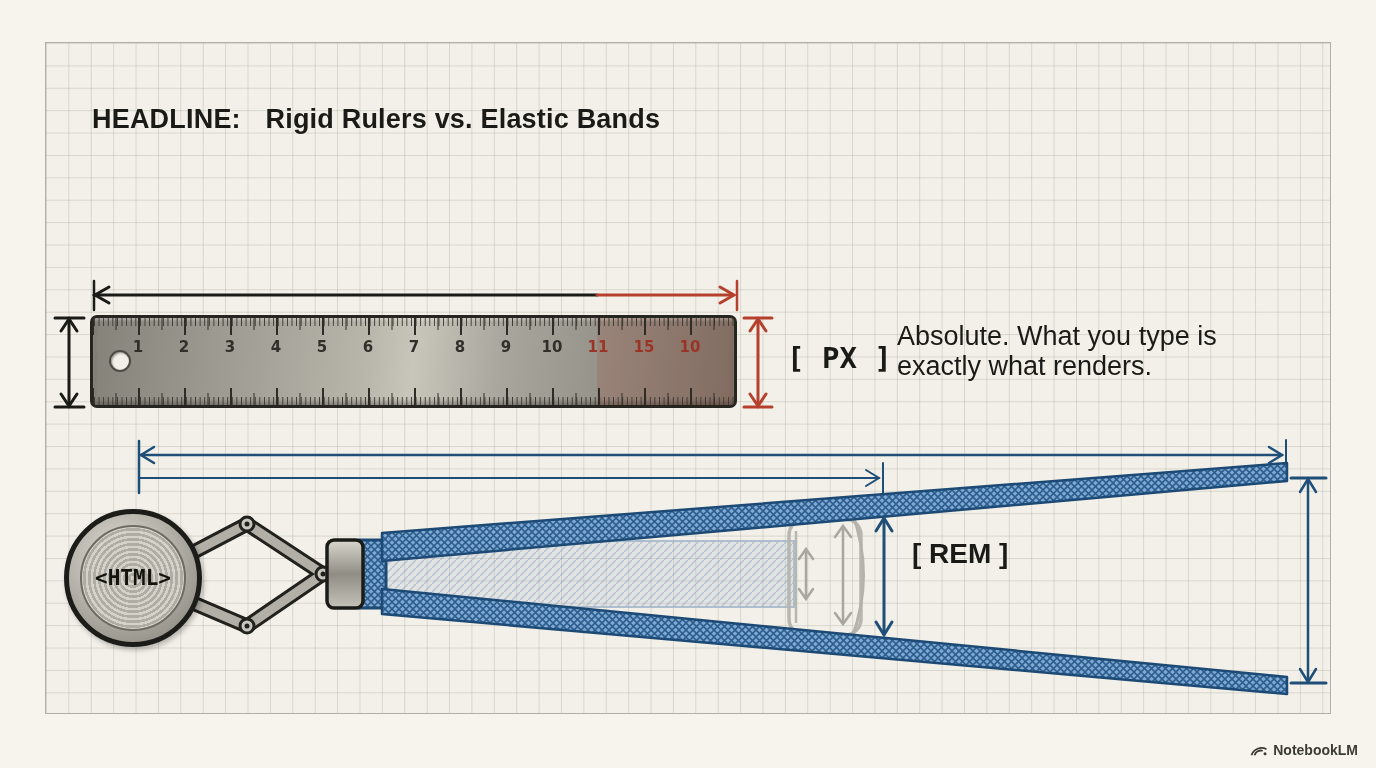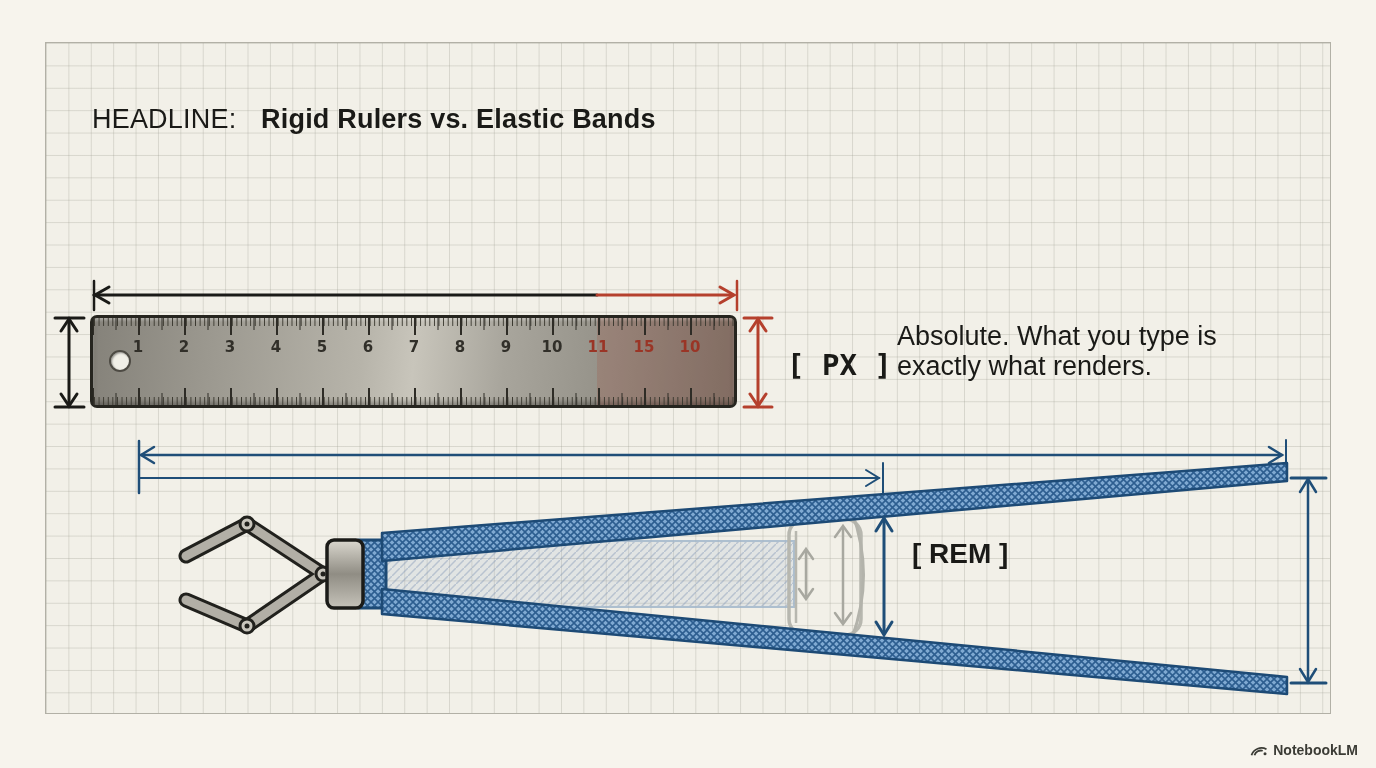--- a/index.html
+++ b/index.html
@@ -7,26 +7,26 @@
           font-family:"Liberation Sans",sans-serif;color:#1a1a17;}
   .panel{position:absolute;left:45px;top:42px;width:1286px;height:672px;
          background-color:#f2f0e8;
          background-image:linear-gradient(rgba(160,160,148,.32) 1px,transparent 1px),
                           linear-gradient(90deg,rgba(160,160,148,.32) 1px,transparent 1px);
          background-size:22.4px 22.4px;border:1px solid #b2b0a6;box-sizing:border-box;}
   .overlay-svg{position:absolute;left:0;top:0;width:1376px;height:768px;pointer-events:none;}
 
   
   .headline{position:absolute;left:92px;top:104px;font-size:27px;letter-spacing:.2px;}
-  .headline .pfx{font-weight:400;margin-top:46px;}
+  .headline .pfx{font-weight:700;margin-top:46px;}
   .headline .ttl{font-weight:700;margin-left:17px;}
   .bodytext{position:absolute;left:92px;top:184px;width:1178px;font-size:26px;line-height:35px;}
 
   .px-label{position:absolute;left:787px;top:341px;font-family:"DejaVu Sans Mono",monospace;
-            font-weight:700;font-size:29px;white-space:pre;margin-top:7px;}
+            font-weight:700;font-size:29px;white-space:pre;}
   .px-desc{position:absolute;left:897px;top:321px;width:345px;font-size:27px;line-height:30px;}
 
   .rem-label{position:absolute;left:912px;top:538px;font-family:Liberation Sans, sans-serif;
              font-weight:700;font-size:28px;white-space:pre;}
   .rem-desc{position:absolute;left:1026px;top:541px;width:258px;font-family:"DejaVu Sans Mono",monospace;
             font-size:23px;line-height:30px;}
 
   
   .ruler{position:absolute;left:90px;top:315px;width:647px;height:93px;box-sizing:border-box;
          border:3px solid #26251f;border-radius:7px;
@@ -195,20 +195,25 @@
         <span class="ruler-num red" style="left: 505px;">11</span>
         <span class="ruler-num red" style="left: 551px;">15</span>
         <span class="ruler-num red" style="left: 597px;">10</span>
       </div>
     <div class="ruler-hole"></div>
   </div>
 
   <div class="px-label">[ PX ]</div>
   <div class="px-desc">Absolute. What you type is exactly what renders.</div>
 
+  <div class="knob">
+    <div class="knob-inner">
+      <span>&lt;HTML&gt;</span>
+    </div>
+  </div>
 
   <div class="rem-label">[ REM ]</div>
 
   <div class="footer">
     <svg width="18" height="14" viewBox="0 0 24 18">
       <path d="M2,16 A14,14 0 0 1 22,8" fill="none" stroke="#3b3b35" stroke-width="2.4"></path>
       <path d="M6,16 A9,9 0 0 1 17,10" fill="none" stroke="#3b3b35" stroke-width="2.4"></path>
       <circle cx="20" cy="14" r="2" fill="#3b3b35"></circle>
     </svg>
     <span>NotebookLM</span>

